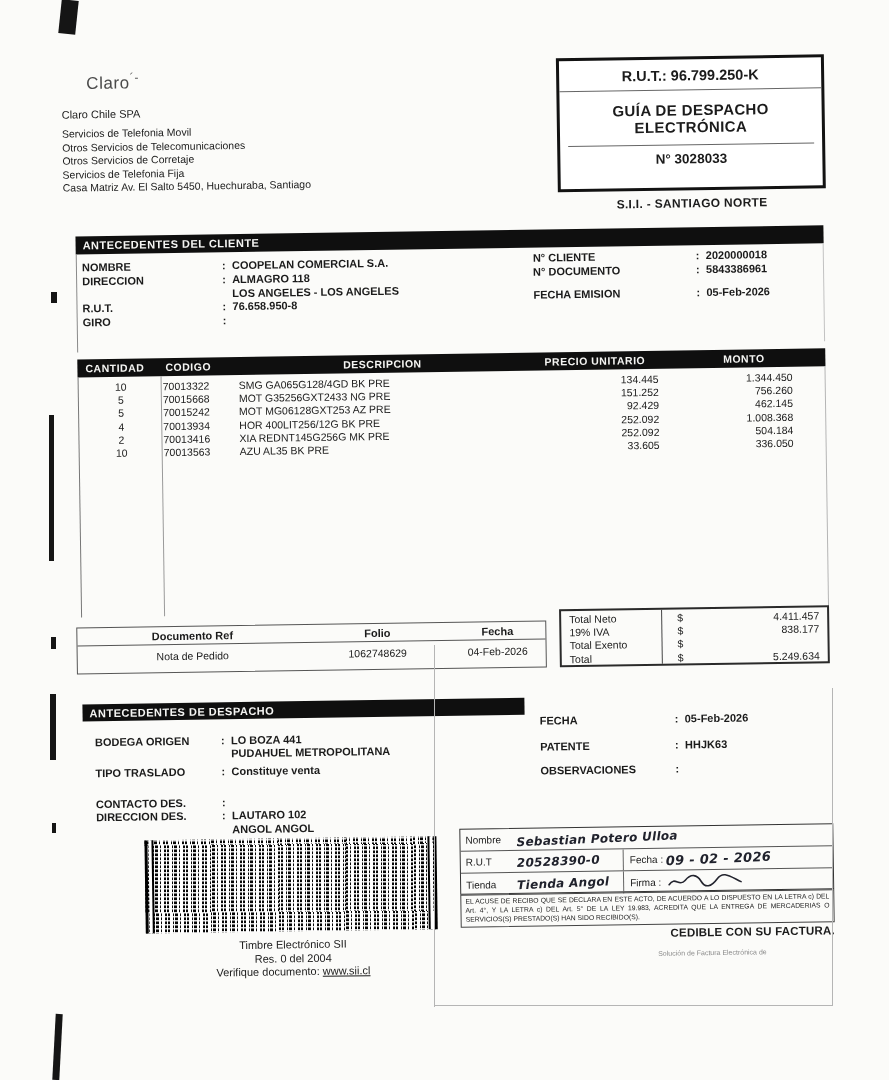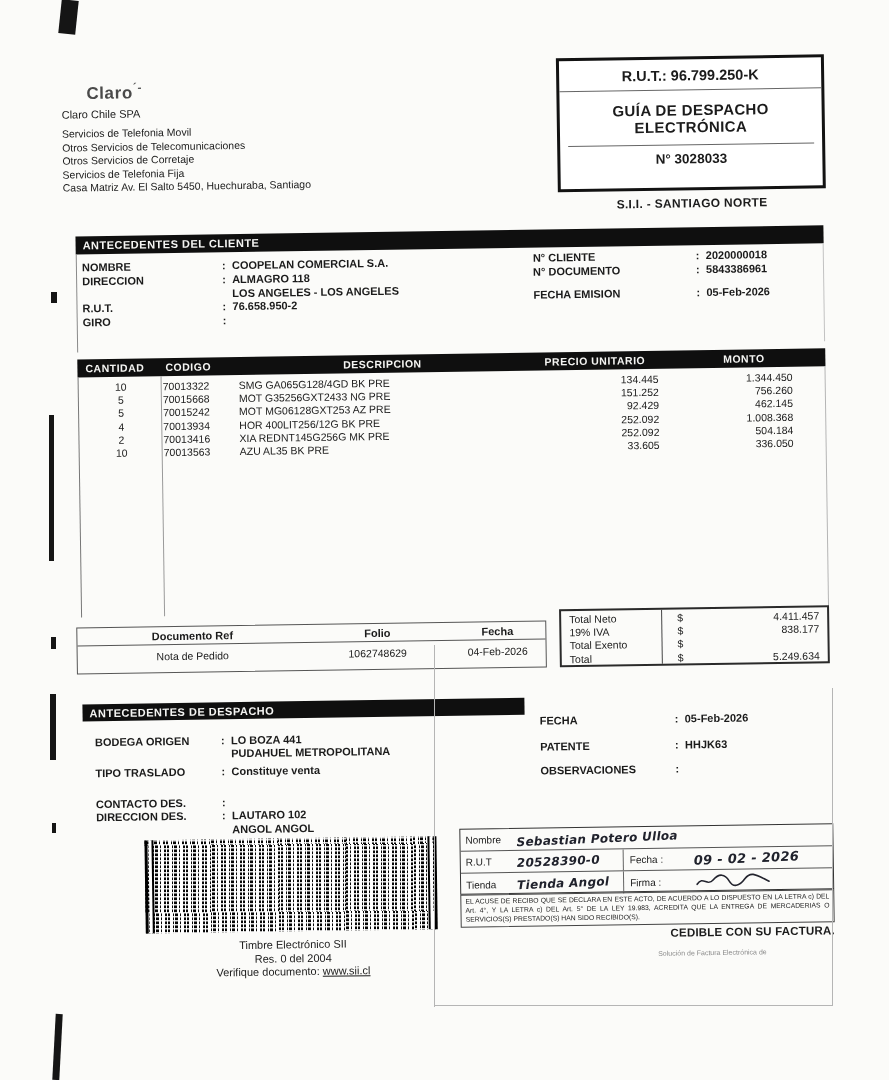--- a/index.html
+++ b/index.html
@@ -6,21 +6,21 @@
   html,body{width:889px;height:1080px}
   body{position:relative;overflow:hidden;background:#f1f1ee;
        font-family:"Liberation Sans","DejaVu Sans",sans-serif;color:#1b1b1b}
   .page{position:absolute;inset:0;background:#fbfbf9}
   .doc{position:absolute;inset:0;transform:rotate(-0.85deg);transform-origin:50% 50%}
   .abs{position:absolute}
   .smudge{position:absolute;background:#151515;z-index:5}
   .foldline{position:absolute;background:#b5b5b5;z-index:4}
 
   
-  .logo{left:93px;top:76px;font-size:17px;font-weight:bold;color:#4a4a4a;letter-spacing:.6px}
+  .logo{left:93px;top:66px;font-size:17px;font-weight:normal;color:#4a4a4a;letter-spacing:.6px}
   .logo .mark{font-size:12px;vertical-align:super;color:#5a5a5a}
   .supplier-name{left:68px;top:103px;font-size:11px}
   .supplier-lines{left:68px;top:122px;font-size:10.5px;line-height:13.6px}
   .rut-box{left:563px;top:60px;width:268px;height:134px;border:3px solid #121212;background:#fff;text-align:center}
   .rut-box .rut{font-size:14.5px;font-weight:bold;padding:8px 0 6px;border-bottom:1px solid #666}
   .rut-box .doc1{font-size:15px;font-weight:bold;margin-top:11px;letter-spacing:.4px}
   .rut-box .doc2{font-size:15px;font-weight:bold;letter-spacing:.4px}
   .rut-box .num{font-size:13.5px;font-weight:bold;margin-top:9px;border-top:1px solid #666;padding-top:6px;margin-left:8px;margin-right:8px}
   .sii{left:563px;top:200px;width:268px;text-align:center;font-size:12px;font-weight:bold;letter-spacing:.3px}
 
@@ -91,21 +91,21 @@
   .stamp-text{left:168px;top:936px;width:238px;text-align:center;font-size:11px;line-height:13.5px}
   .stamp-text .url{text-decoration:underline}
 
   
   .receipt-box{left:455px;top:829px;width:374px;height:66px;border:1px solid #333;background:transparent}
   .rrow{display:flex;height:22px;align-items:center;border-bottom:1px solid #555;font-size:10px}
   .rrow:last-child{border-bottom:none}
   .rlabel{flex:none;width:56px;padding-left:5px}
   .rleft{flex:none;width:162px;display:flex;align-items:center;height:100%}
   .rright{flex:1;display:flex;align-items:center;height:100%;border-left:1px solid #666;padding-left:6px}
-  .rright .rlabel2{flex:none;width:64px}
+  .rright .rlabel2{flex:none;width:36px}
   .hw{font-family:"DejaVu Sans",sans-serif;font-style:italic;font-weight:bold;color:#20222c;
       display:inline-block;transform:rotate(-1.6deg);font-size:12px;letter-spacing:.3px;white-space:nowrap}
   .legal-box{left:455px;top:895px;width:374px;height:33px;border:1px solid #444;
              font-size:6.8px;line-height:1.3;padding:2px 4px;text-align:justify;color:#222}
   .cedible{left:455px;top:930px;width:374px;text-align:right;font-size:11.5px;font-weight:bold;letter-spacing:.2px}
   .footer-note{left:652px;top:953px;width:185px;font-size:7px;color:#8a8a8a}
 </style>
 </head>
 <body>
 
@@ -159,21 +159,21 @@
         <span class="fval">ALMAGRO 118</span>
       </div>
       <div class="frow">
         <span class="flabel"></span>
         <span class="fcolon"></span>
         <span class="fval">LOS ANGELES - LOS ANGELES</span>
       </div>
       <div class="frow">
         <span class="flabel">R.U.T.</span>
         <span class="fcolon">:</span>
-        <span class="fval">76.658.950-2</span>
+        <span class="fval">76.658.950-8</span>
       </div>
       <div class="frow">
         <span class="flabel">GIRO</span>
         <span class="fcolon">:</span>
         <span class="fval"></span>
       </div>
     </div>
 
     <div class="abs client-right">
       <div class="frow">

